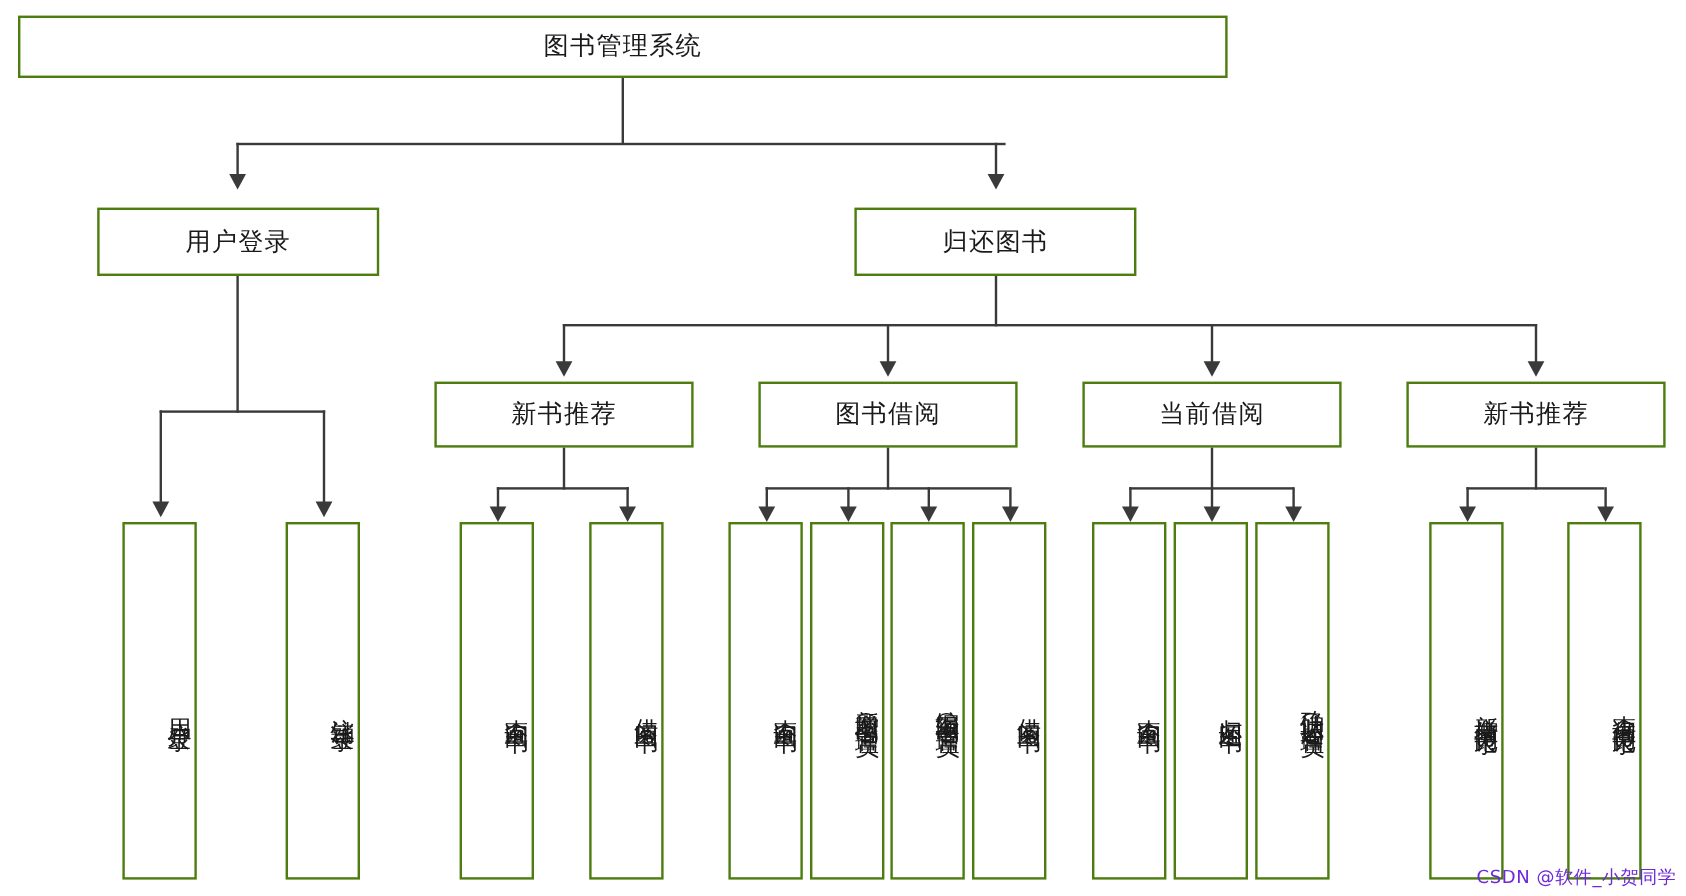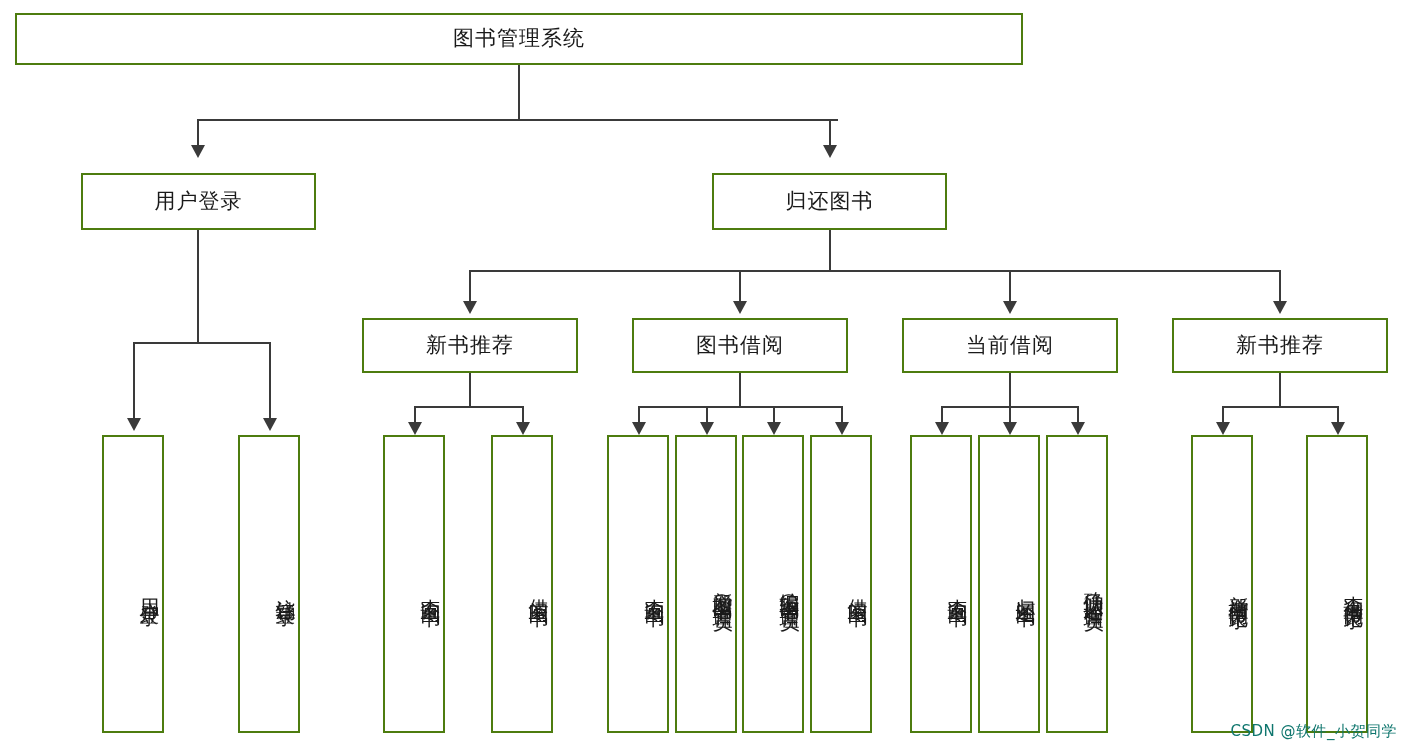--- a/index.html
+++ b/index.html
@@ -57,21 +57,21 @@
     height: 0;
     border-left: 7px solid transparent;
     border-right: 7px solid transparent;
     border-top: 13px solid #3a3a3a;
   }
   #watermark {
     position: absolute;
     right: 8px;
     bottom: 6px;
     font-size: 15px;
-    color: #0f766e;
+    color: #6d28d9;
     letter-spacing: 0.5px;
     white-space: nowrap;
   }
 </style>
 </head>
 <body>
 
 <div id="canvas">
 
   <div class="node horiz" style="left:15px; top:13px; width:1008px; height:52px;">

